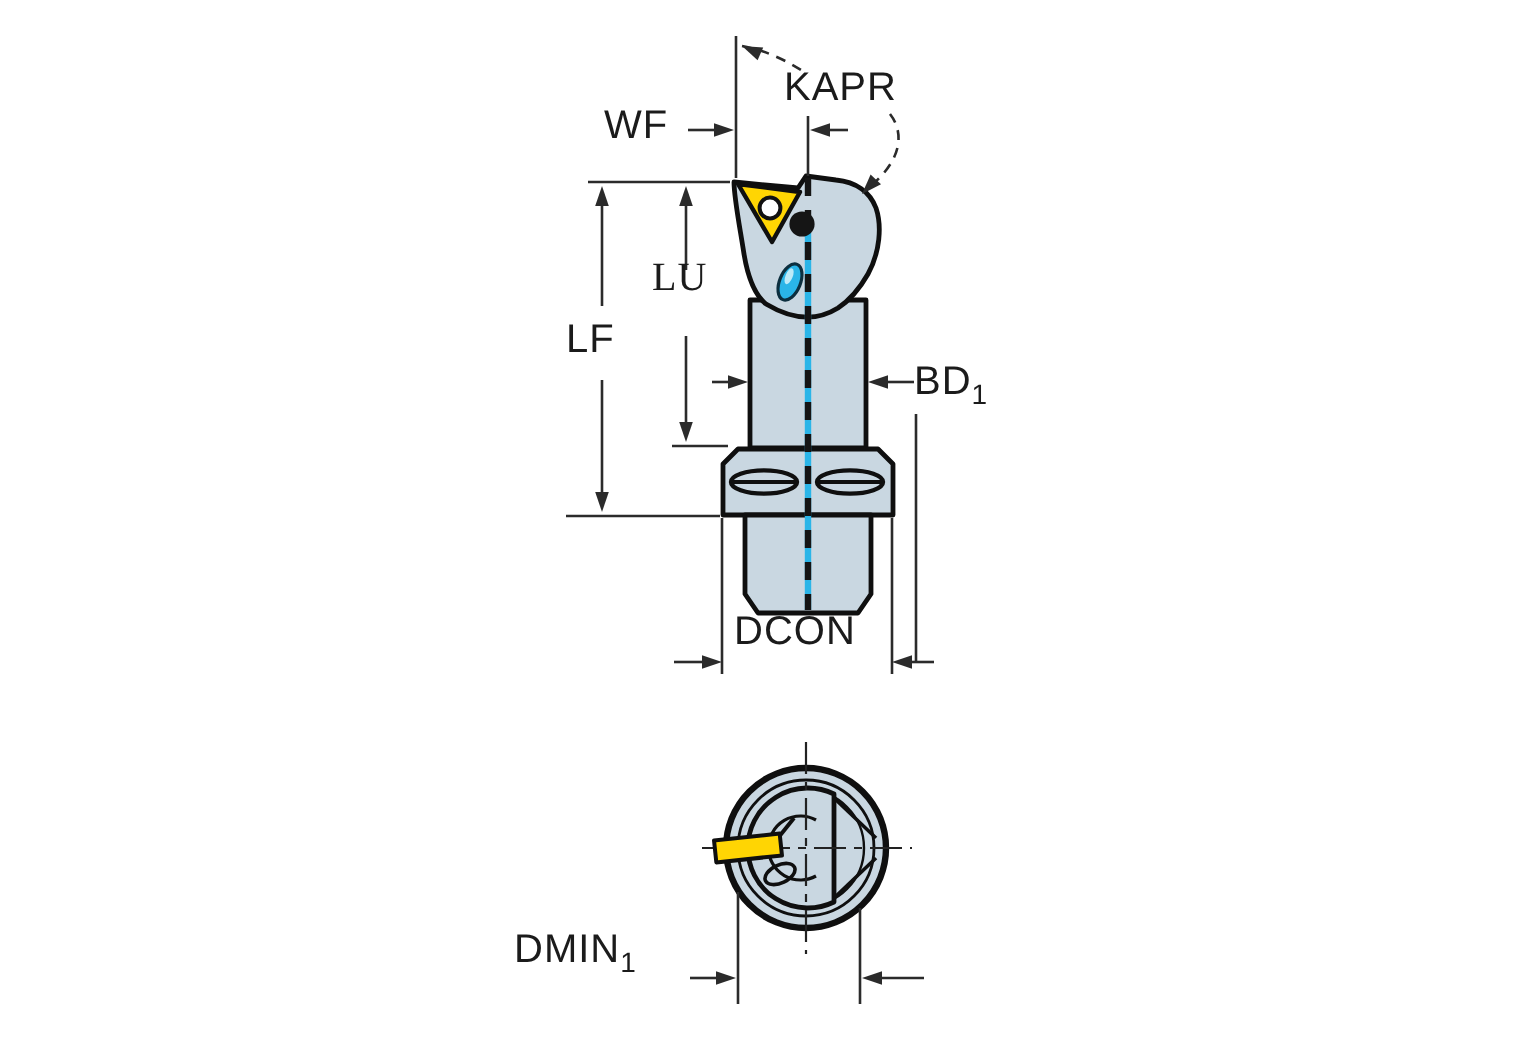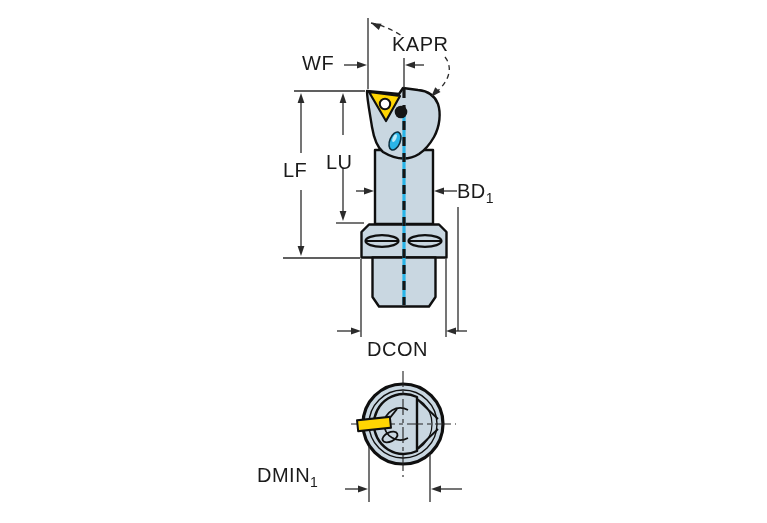--- a/index.html
+++ b/index.html
@@ -163,18 +163,18 @@
       <line class="dim" x1="345" y1="489" x2="358" y2="489"></line>
       <polygon class="ah" points="368,489 358,485.6 358,492.4"></polygon>
       <polygon class="ah" points="431,489 441,485.6 441,492.4"></polygon>
       <line class="dim" x1="441" y1="489" x2="462" y2="489"></line>
     </g>
   </svg>
 
   <div class="lbl" style="left:302px;top:53px;">WF</div>
   <div class="lbl" style="left:392px;top:34px;">KAPR</div>
   <div class="lbl" style="left:283px;top:160px;">LF</div>
-  <div class="lbl" style="left:326px;top:152px;">LU</div>
+  <div class="lbl" style="left:326px;top:129px;font-family:Liberation Serif, serif;">LU</div>
   <div class="lbl" style="left:457px;top:181px;text-align:right;"><span>BD</span><span class="sub">1</span></div>
-  <div class="lbl" style="left:367px;top:339px;">DCON</div>
+  <div class="lbl" style="left:367px;top:306px;">DCON</div>
   <div class="lbl" style="left:257px;top:465px;"><span>DMIN</span><span class="sub">1</span></div>
 
 </div>
 
 </body></html>

